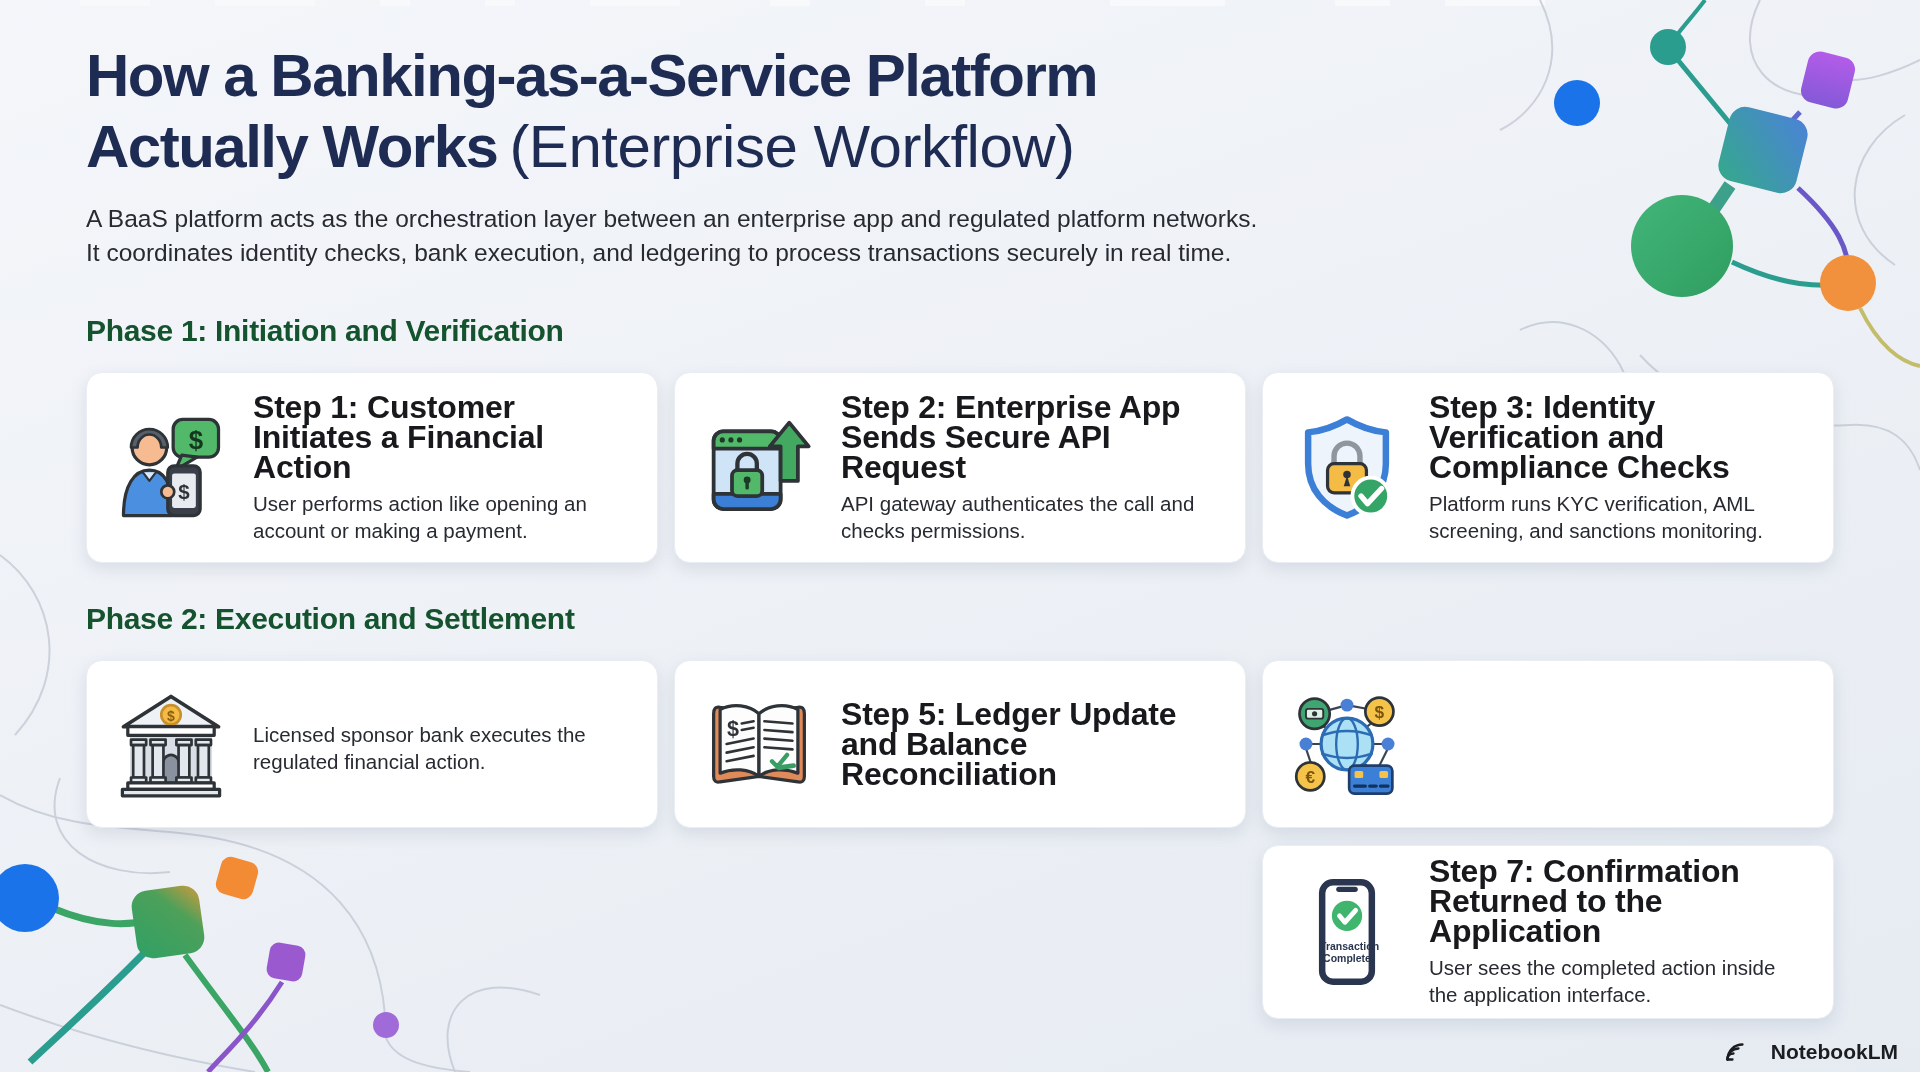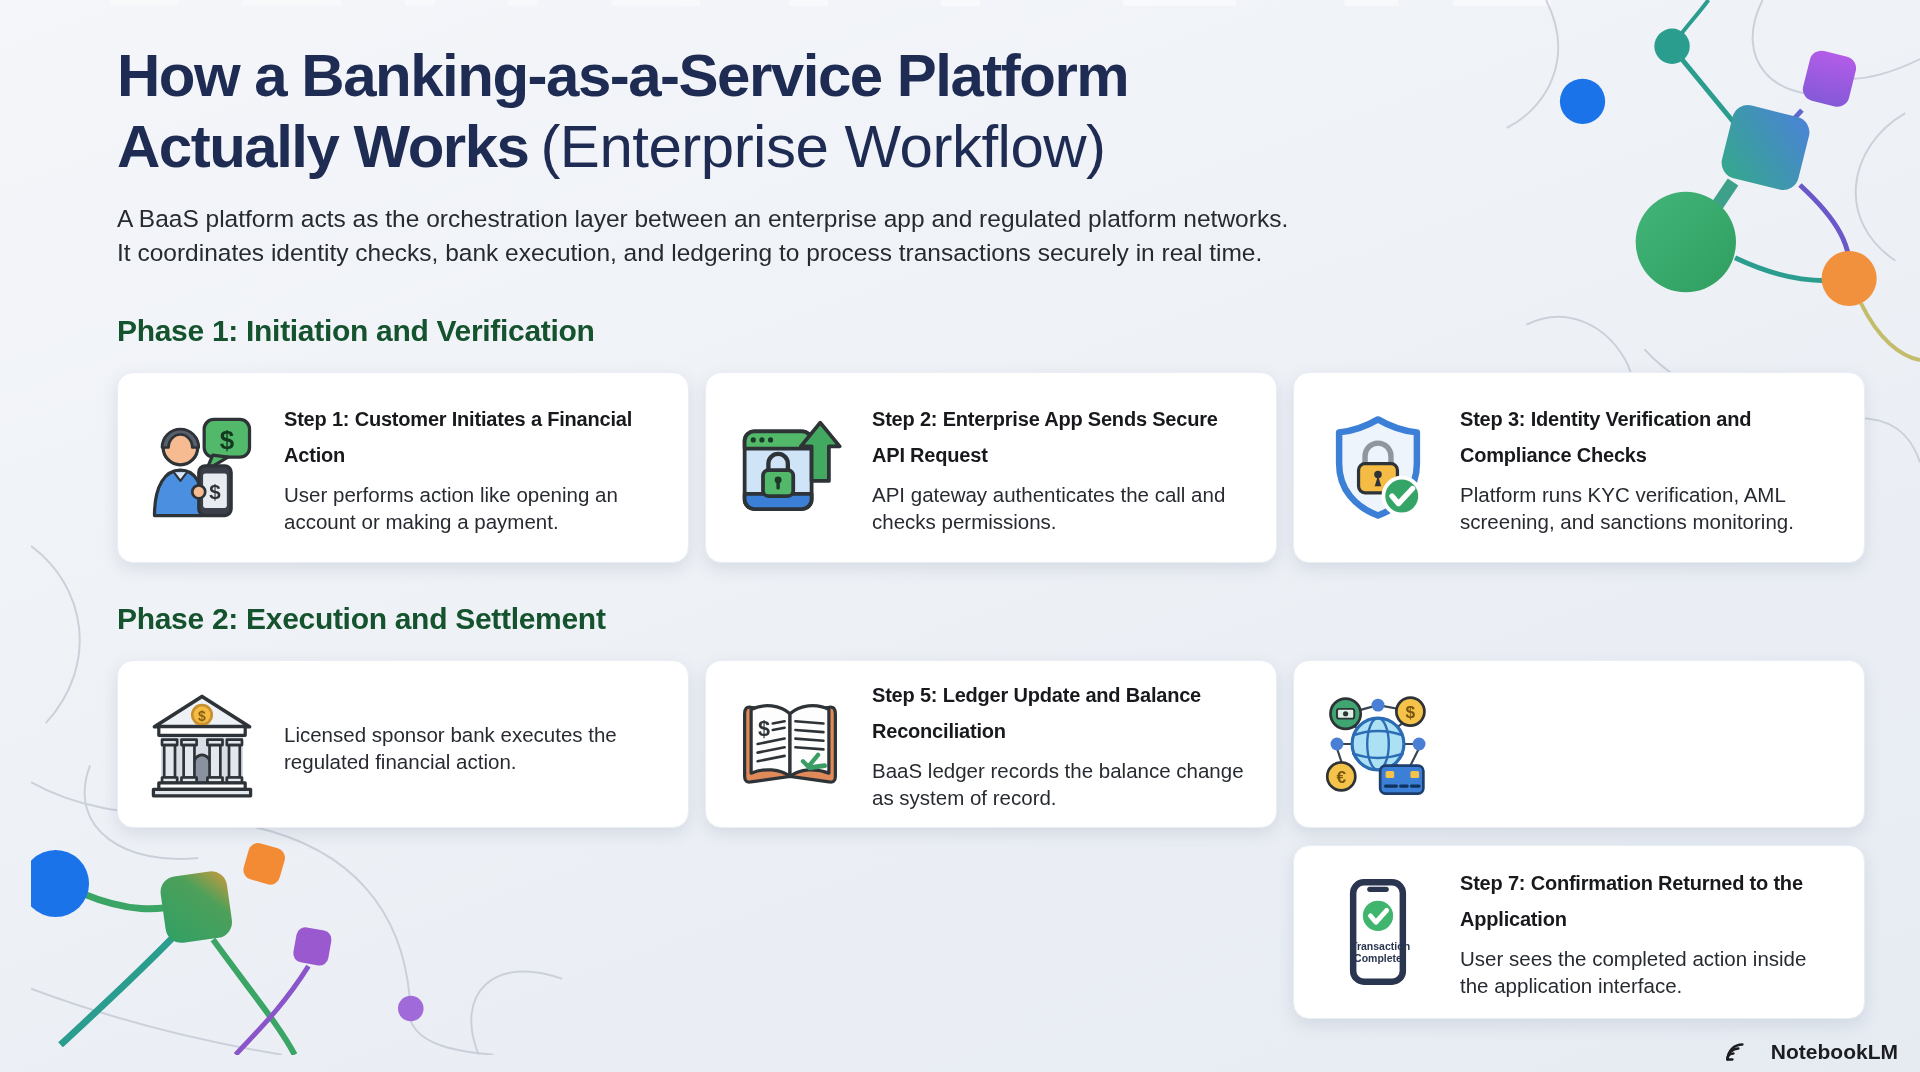--- a/index.html
+++ b/index.html
@@ -2,21 +2,21 @@
 <html><head>
 <meta charset="utf-8">
 <style>
   * { margin:0; padding:0; box-sizing:border-box; }
   html,body { width:1920px; height:1072px; overflow:hidden; }
   body {
     font-family:"Liberation Sans","DejaVu Sans",sans-serif;
     background:linear-gradient(160deg,#f4f6fa 0%,#eef1f6 45%,#e6ebf2 100%);
     position:relative;
   }
-  .canvas { position:absolute; inset:0;margin-left:31px; }
+  .canvas { position:absolute; inset:0; }
   #decor { position:absolute; inset:0; pointer-events:none; }
 
   .header { position:absolute; left:86px; top:40px; width:1400px; z-index:2; }
   h1 { font-size:60px; line-height:71px; font-weight:800; letter-spacing:-1.5px; color:#1e2b52; }
   h1 .title-regular { font-weight:400; letter-spacing:-0.5px; margin-left:12px; }
   .subtitle { margin-top:20px; font-size:24.5px; line-height:34px; color:#272b31; }
 
   .phase-heading { position:absolute; left:86px; font-size:30px; font-weight:700; letter-spacing:-0.3px; color:#14532d; z-index:2; }
   #phase1-heading { top:314px; }
   #phase2-heading { top:602px; }
@@ -28,21 +28,21 @@
   .row-3 .card { grid-column:3; }
 
   .card {
     background:#ffffff; border-radius:16px; border:1px solid #e9edf4;
     box-shadow:0 6px 16px rgba(110,125,150,.18);
     display:flex; align-items:center; padding:0 24px 0 28px; gap:26px;
   }
   .icon-box { width:112px; height:112px; flex:0 0 auto; display:flex; align-items:center; justify-content:center; position:relative; }
   .icon-box svg { width:108px; height:108px; }
   .card-text { flex:1; min-width:0; }
-  .card-title { font-size:20px; font-weight:700; color:#17191d; line-height:36px; letter-spacing:-0.2px; }
+  .card-title { font-size:32px; font-weight:700; color:#17191d; line-height:30px; letter-spacing:-0.2px; }
   .card-desc { font-size:20.5px; color:#272b31; line-height:27px; margin-top:8px; }
 
   .phone-label {
     position:absolute; left:26%; top:57%; width:48%;
     text-align:center; font-size:10.5px; font-weight:700; line-height:1.2; color:#2a3550;
   }
 
   .brand { position:absolute; right:22px; bottom:8px; display:flex; align-items:center; gap:24px;
     font-size:21px; font-weight:700; color:#1b1d21; z-index:3; }
 </style>
@@ -279,21 +279,20 @@
                 <path d="M55,45 L81,47"></path>
                 <path d="M55,53 L81,55"></path>
             </g>
             <path d="M62,66 l5,5 l9,-11" fill="none" stroke="#3a9e64" stroke-width="4"></path>
             <path d="M68,72 L82,70" stroke="#3a9e64" stroke-width="4.5"></path>
           </g>
         </svg>
       </div>
       <div class="card-text">
         <div class="card-title">Step 5: Ledger Update and Balance Reconciliation</div>
-        <div class="card-desc">BaaS ledger records the balance change as system of record.</div>
       </div>
     </div>
 
     <div class="card">
       <div class="icon-box">
         <svg viewBox="0 0 100 100">
           <g stroke-linejoin="round" stroke-linecap="round">
             <g stroke="#3a4553" stroke-width="2" fill="none">
               <path d="M50,14 L28,20"></path>
                 <path d="M50,14 L72,18"></path>

